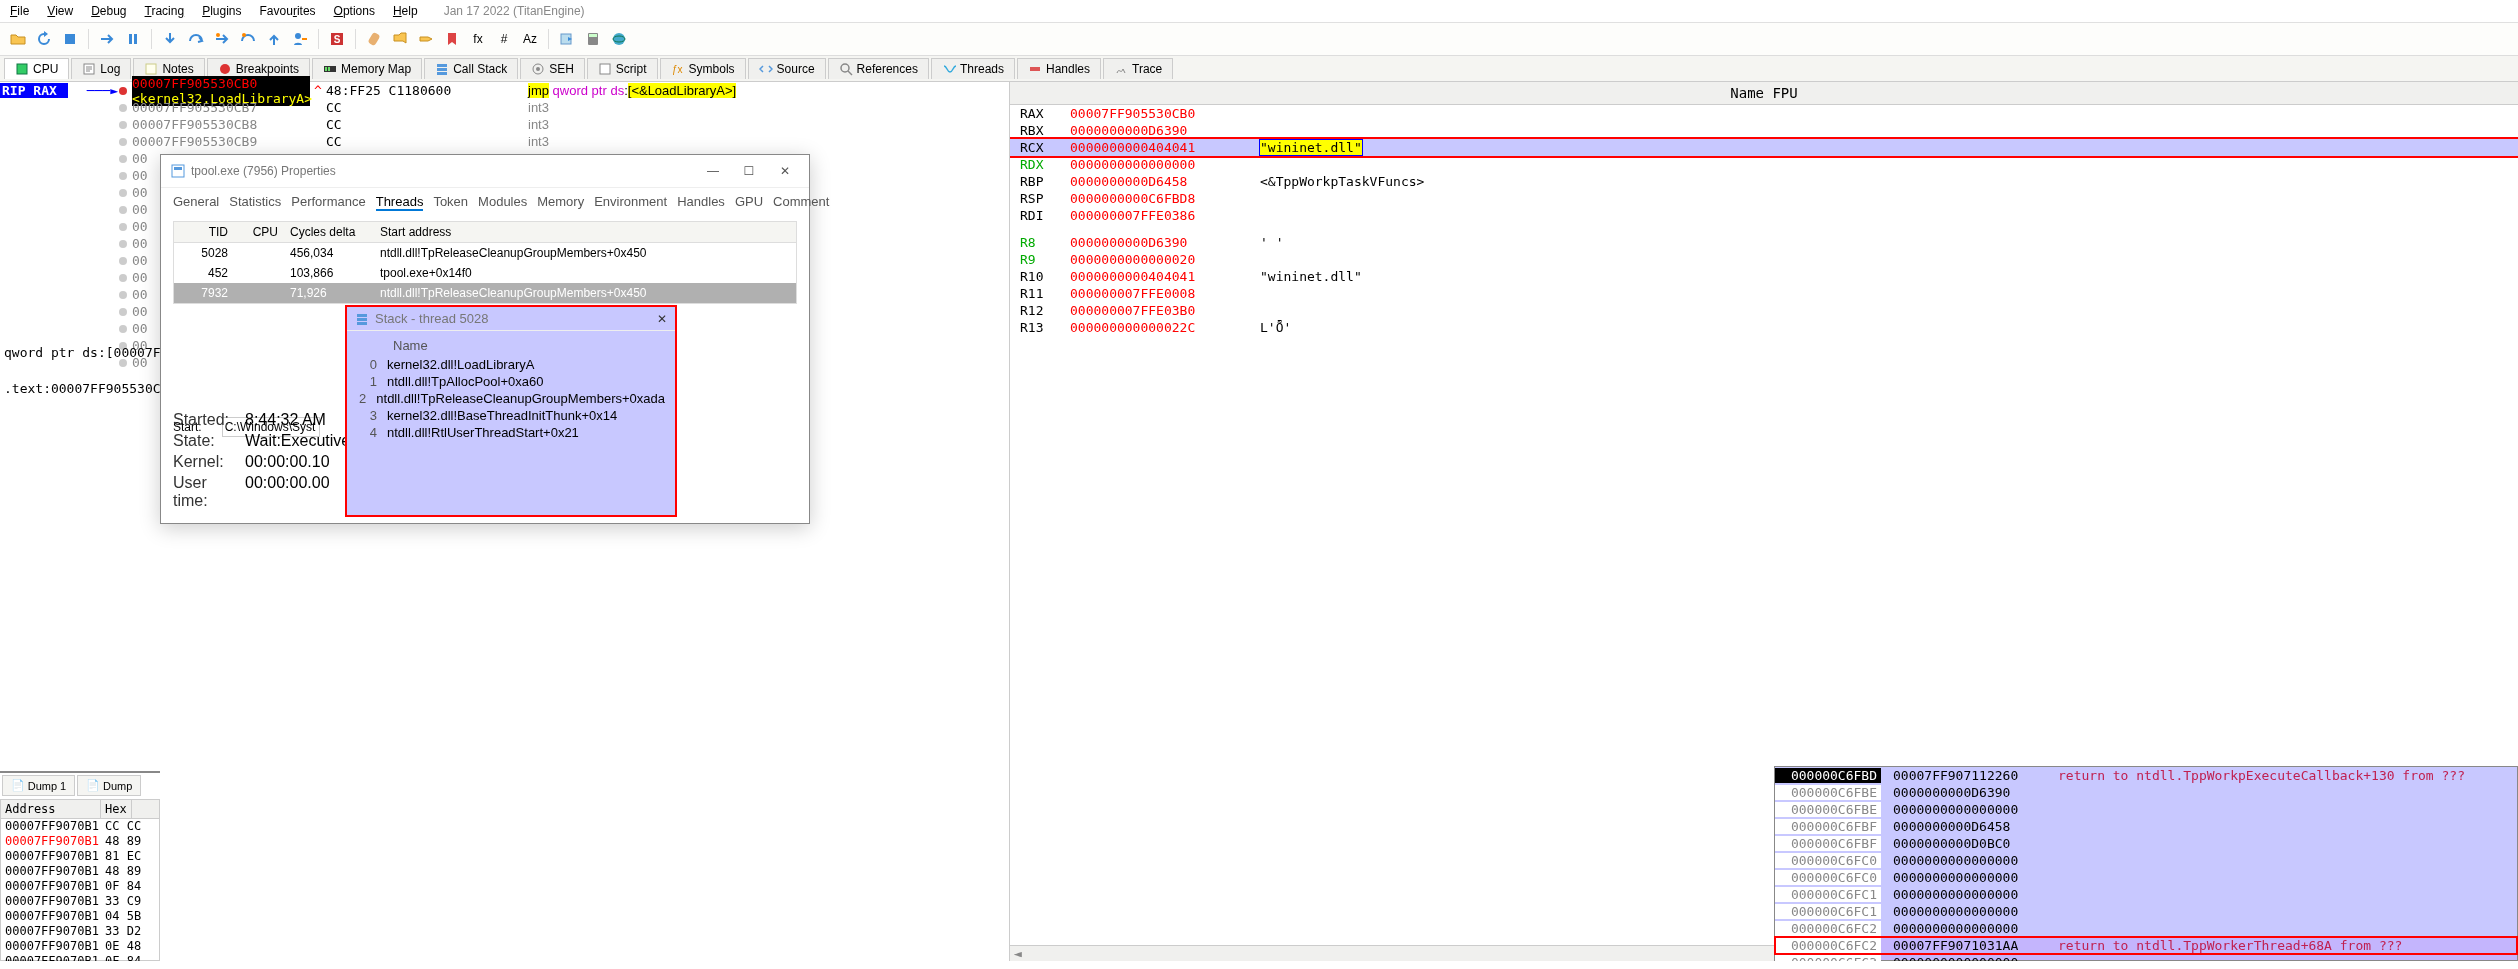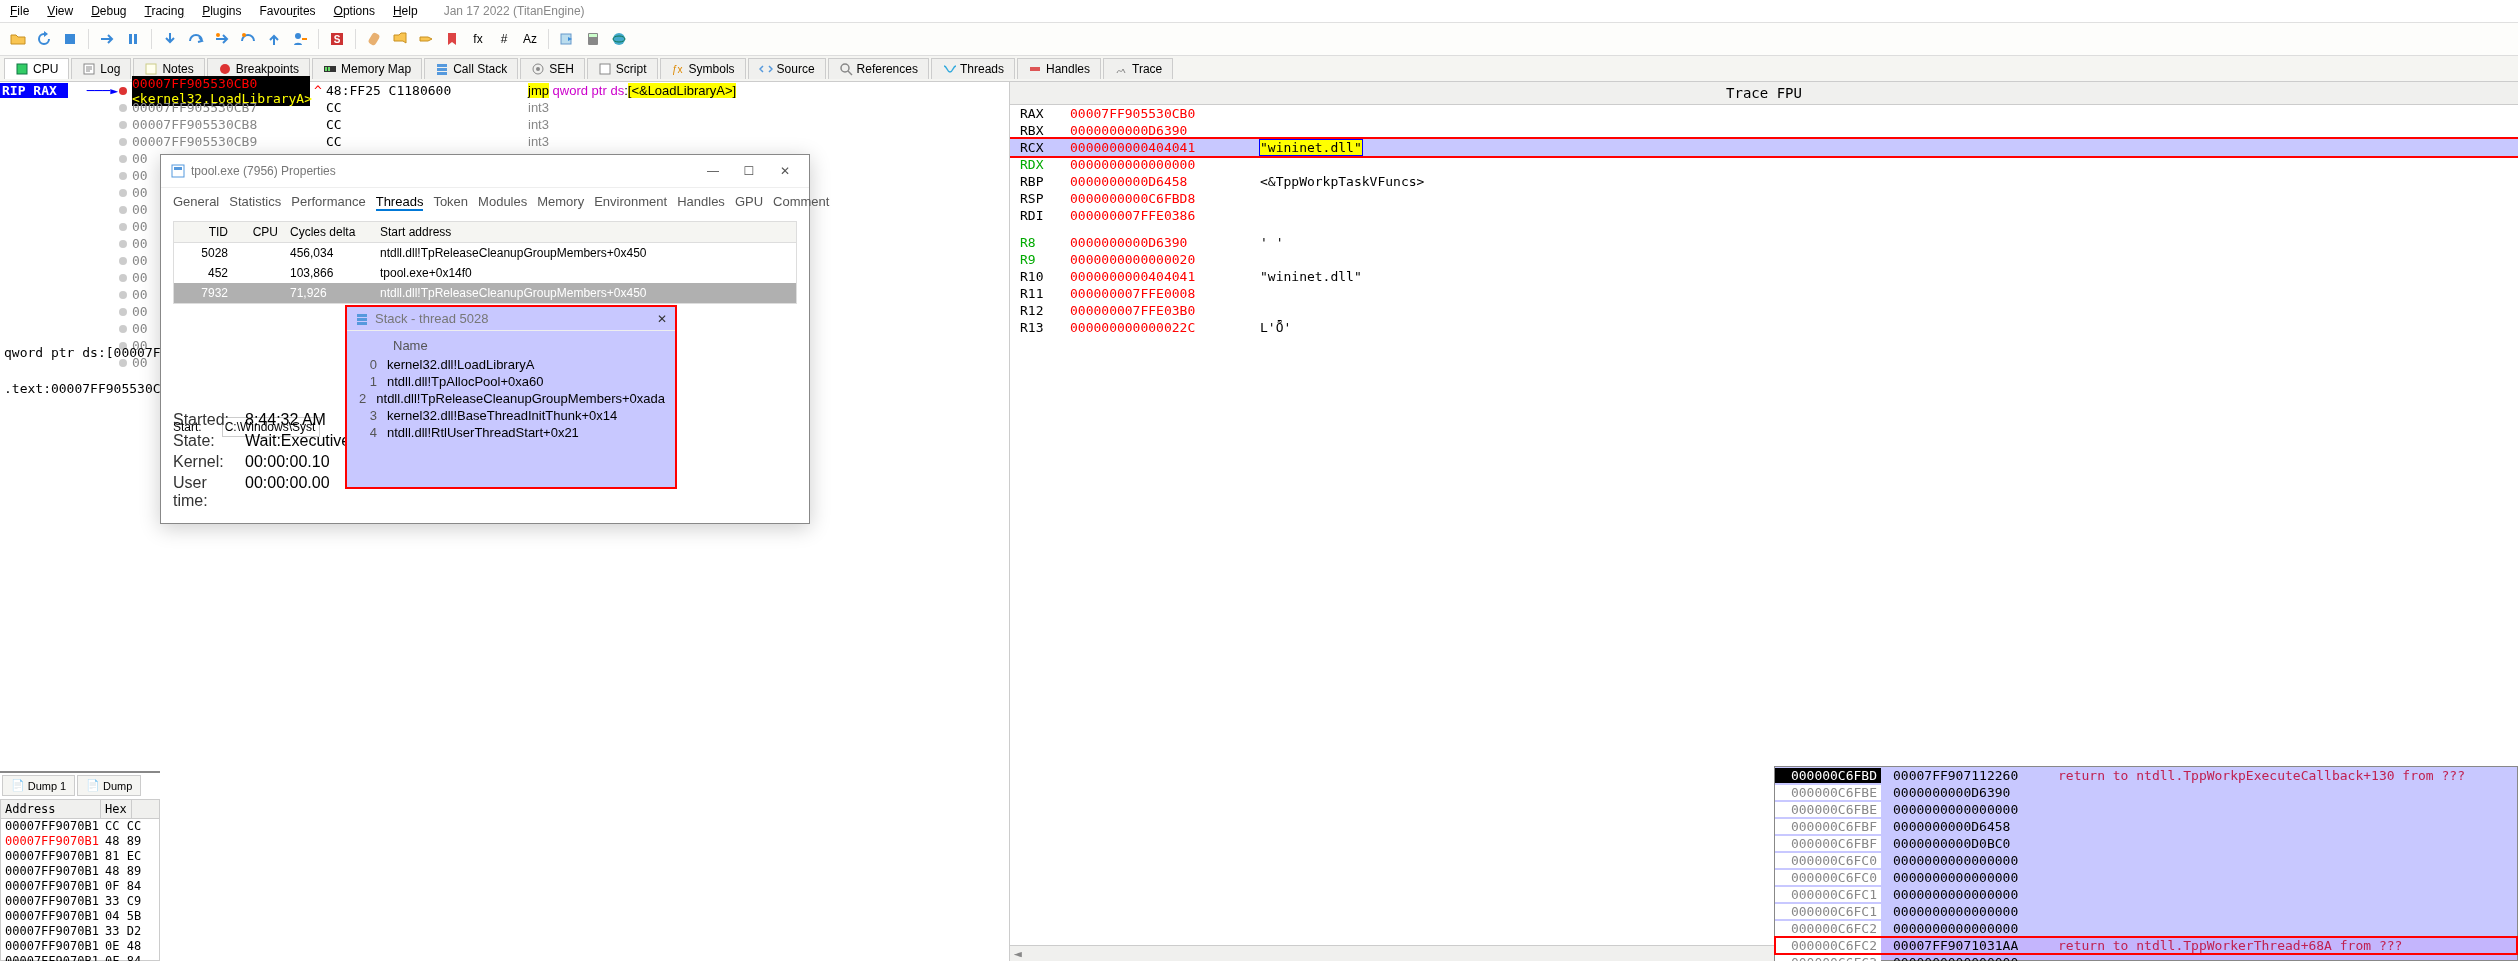--- a/index.html
+++ b/index.html
@@ -64,21 +64,21 @@
 .threadrow { display: flex; font-size: 12px; padding: 2px 0; }
 .threadrow div { padding: 1px 6px; }
 .threadrow.sel { background: #b0b0b0; color: #fff; }
 .col-tid { width: 60px; text-align: right; }
 .col-cpu { width: 50px; text-align: right; }
 .col-cyc { width: 90px; }
 .col-start { flex: 1; }
 .propinfo { position: absolute; left: 12px; bottom: 10px; font-size: 16px; }
 .propinfo .il { display: flex; gap: 10px; margin-bottom: 3px; }
 .propinfo .ilbl { width: 62px; color: #333; }
-.stackwin { position: absolute; left: 184px; top: 150px; width: 332px; height: 184px; background: #c8c8ff; border: 2px solid #f00; z-index: 20; }
+.stackwin { position: absolute; left: 184px; top: 150px; width: 332px; height: 212px; background: #c8c8ff; border: 2px solid #f00; z-index: 20; }
 .stackwin .titlebar { display: flex; align-items: center; justify-content: space-between; padding: 4px 8px; background: #c8c8ff; }
 .stackwin .wtitle { color: #333; font-size: 13px; display: flex; align-items: center; gap: 6px; }
 .stackwin .close { color: #333; cursor: default; }
 .stacktbl { margin: 4px 10px; font-size: 13px; }
 .stacktbl .shdr { padding: 3px 0 3px 36px; color: #555; }
 .stacktbl .srow { display: flex; padding: 1px 0; }
 .stacktbl .sidx { width: 30px; text-align: right; padding-right: 10px; color: #555; }
 .starttext { position: absolute; left: 12px; bottom: 86px; display:flex; align-items:center; gap:20px; font-size:12px; }
 .starttext input { width: 98px; font-size: 12px; padding: 2px; border: 1px solid #ccc; }
 svg { display: block; }
@@ -572,21 +572,21 @@
             <div class="dumprow">
               <div style="width:100px;">00007FF9070B1</div>
               <div>0F 84</div>
             </div>
           </div>
       </div>
     </div>
   </div>
 
   <div class="registers">
-    <div class="hide-fpu">Trace FPU</div>
+    <div class="hide-fpu">Name FPU</div>
     <div id="reglines">
         <div class="regline">
           <div class="regname" style="">RAX</div>
           <div class="regval">00007FF905530CB0</div>
           <div class="regcomment"><kernel32.loadlibrarya></kernel32.loadlibrarya></div>
         </div>
         <div class="regline">
           <div class="regname" style="">RBX</div>
           <div class="regval">0000000000D6390</div>
           <div class="regcomment"></div>

